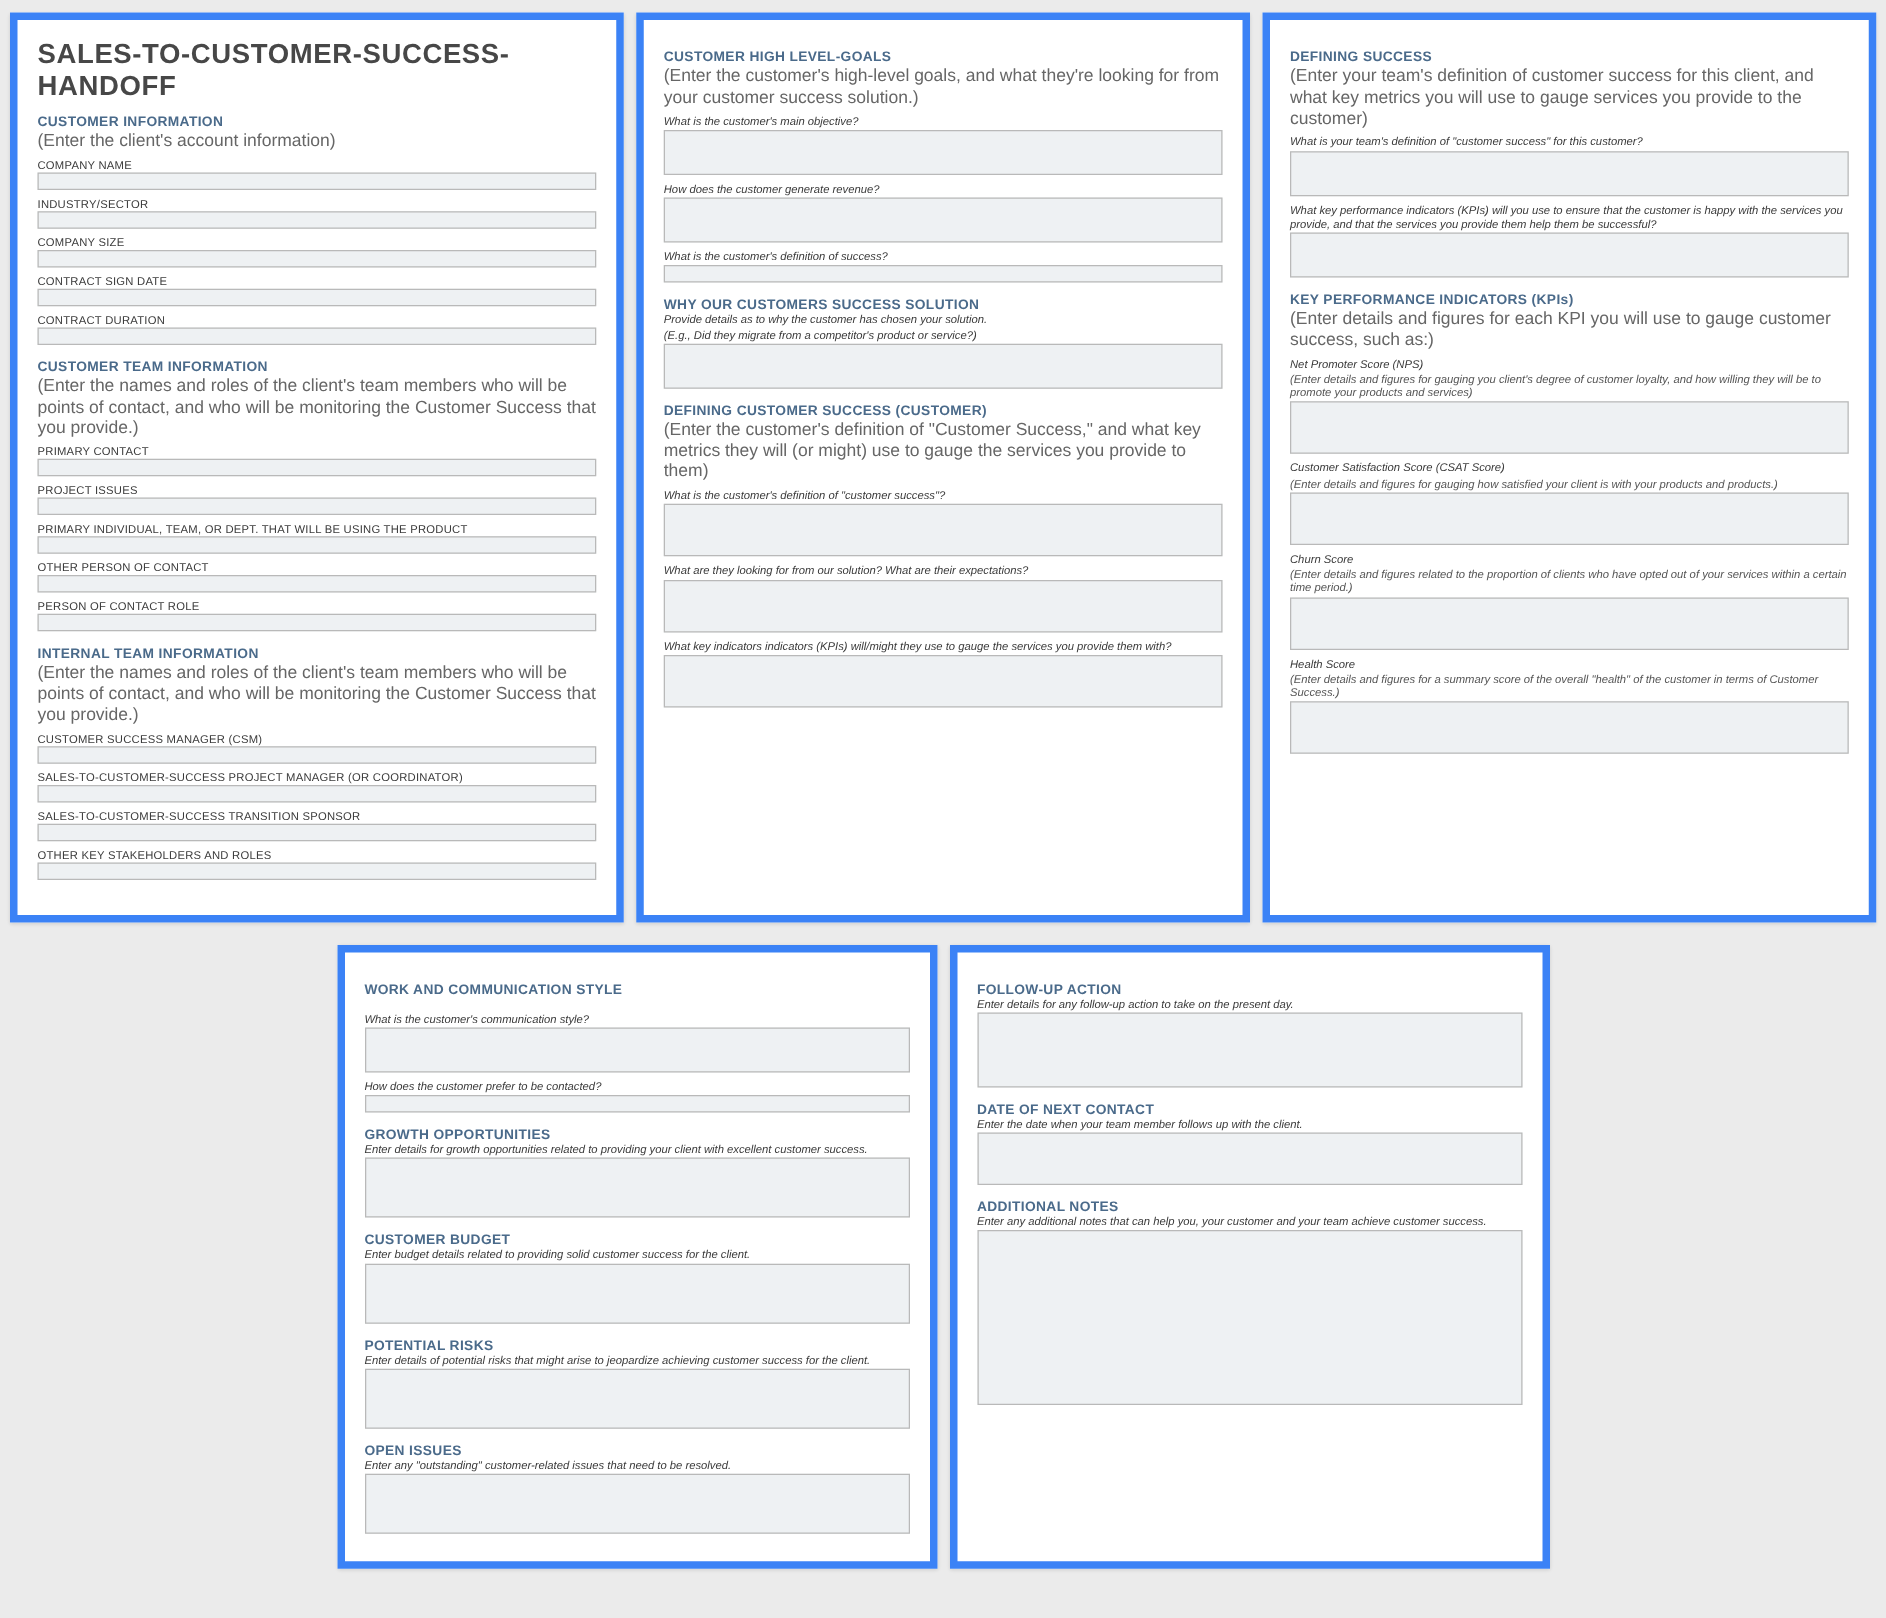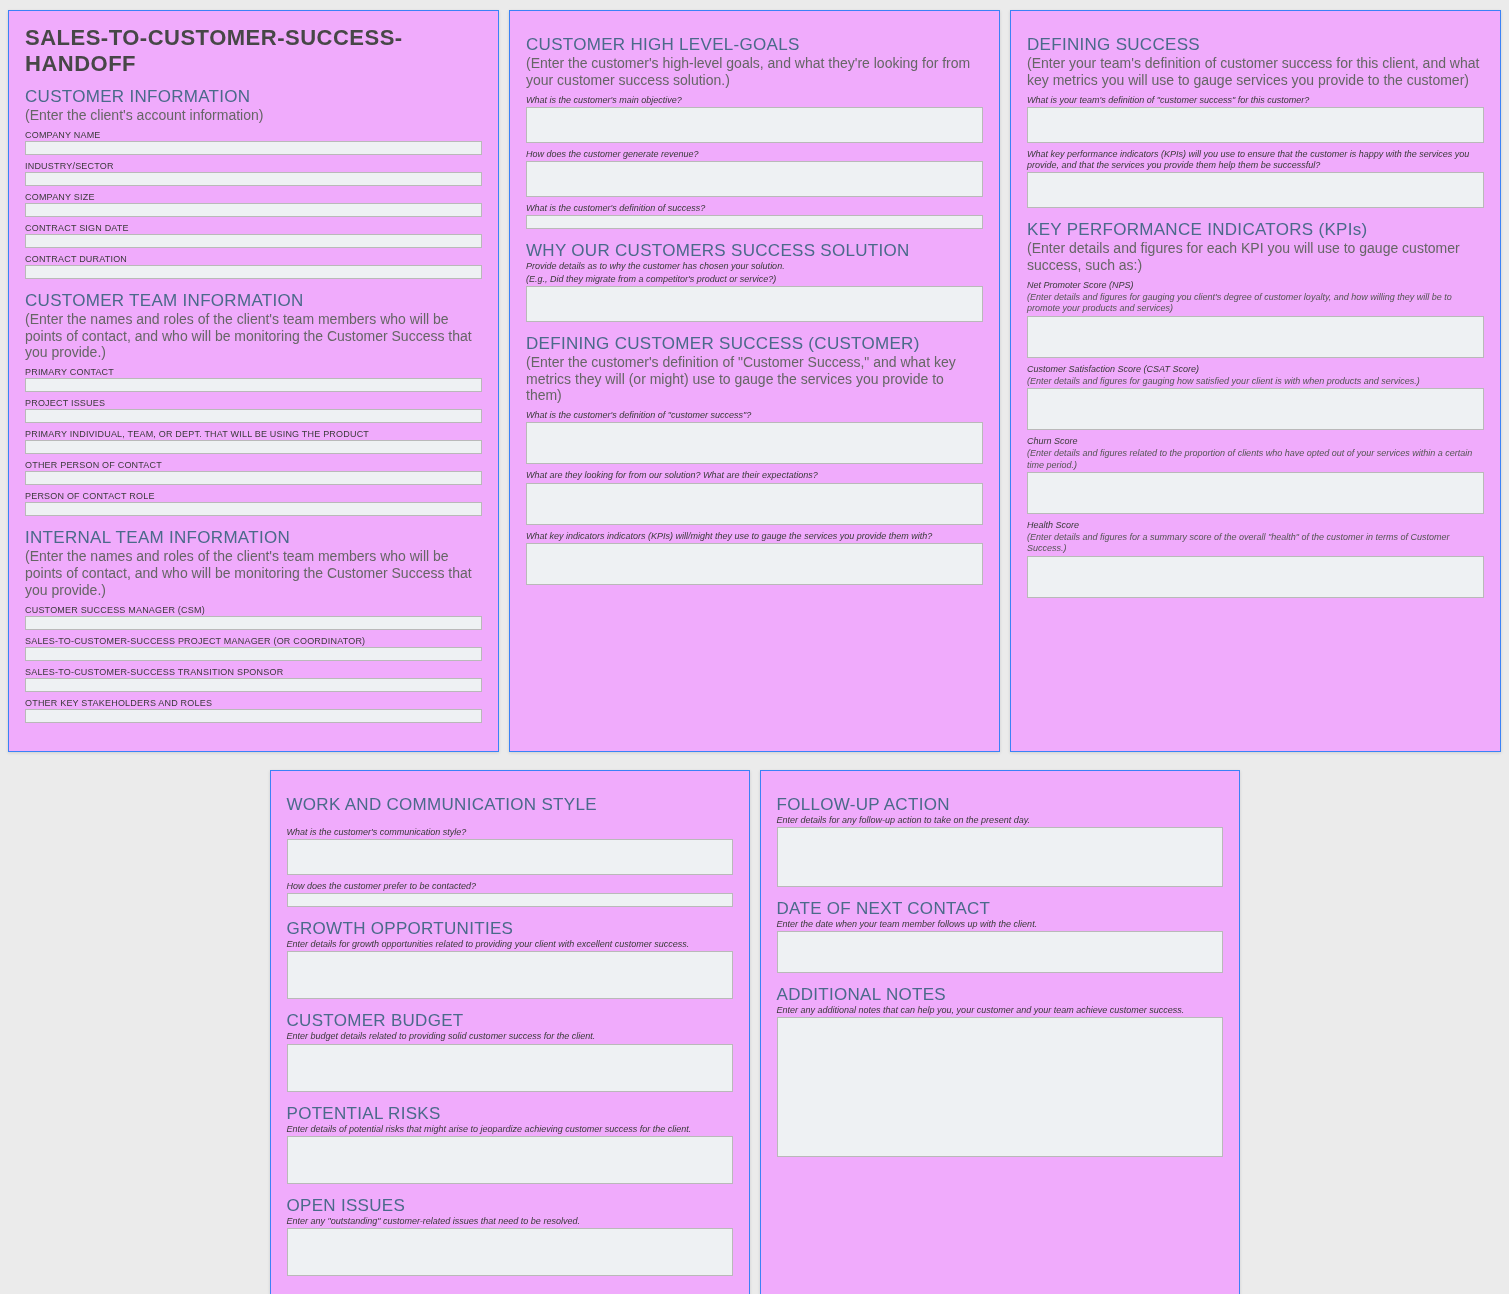--- a/index.html
+++ b/index.html
@@ -5,38 +5,38 @@
   * { box-sizing: border-box; margin: 0; padding: 0; }
   body {
     background: #ebebeb;
     font-family: "Segoe UI", Arial, sans-serif;
     padding: 10px 8px 40px;
     width: 1509px;
   }
   .row { display: flex; gap: 10px; margin-bottom: 18px; }
   .row.centered { justify-content: center; }
   .panel {
-    background: #f0abfc;
-    border: 1px solid #3b82f6;
+    background: #ffffff;
+    border: 6px solid #3b82f6;
     box-shadow: 0 1px 3px rgba(0,0,0,0.12);
     padding: 14px 16px 22px;
     flex: 1 1 0;
     min-height: 480px;
   }
   .panel.half { width: 480px; flex: 0 0 auto; }
   .doc-title {
     font-size: 22px;
     font-weight: 700;
     letter-spacing: 0.5px;
     color: #474747;
     margin-bottom: 10px;
   }
   .section-head {
-    font-size: 17px;
-    font-weight: 400;
+    font-size: 11px;
+    font-weight: 700;
     letter-spacing: 0.3px;
     color: #4a6a8a;
     margin-top: 10px;
   }
   .section-sub {
     font-size: 14px;
     color: #666;
     line-height: 1.2;
     margin-bottom: 6px;
   }
@@ -216,21 +216,21 @@
     <div class="section-head gap-top">KEY PERFORMANCE INDICATORS (KPIs)</div>
     <div class="section-sub">(Enter details and figures for each KPI you will use to gauge customer success, such as:)</div>
 
     <div class="field">
       <span class="field-prompt">Net Promoter Score (NPS)</span>
       <span class="field-note">(Enter details and figures for gauging you client's degree of customer loyalty, and how willing they will be to promote your products and services)</span>
       <div class="input-box h42"></div>
     </div>
     <div class="field">
       <span class="field-prompt">Customer Satisfaction Score (CSAT Score)</span>
-      <span class="field-note">(Enter details and figures for gauging how satisfied your client is with when products and services.)</span>
+      <span class="field-note">(Enter details and figures for gauging how satisfied your client is with your products and products.)</span>
       <div class="input-box h42"></div>
     </div>
     <div class="field">
       <span class="field-prompt">Churn Score</span>
       <span class="field-note">(Enter details and figures related to the proportion of clients who have opted out of your services within a certain time period.)</span>
       <div class="input-box h42"></div>
     </div>
     <div class="field">
       <span class="field-prompt">Health Score</span>
       <span class="field-note">(Enter details and figures for a summary score of the overall "health" of the customer in terms of  Customer Success.)</span>

